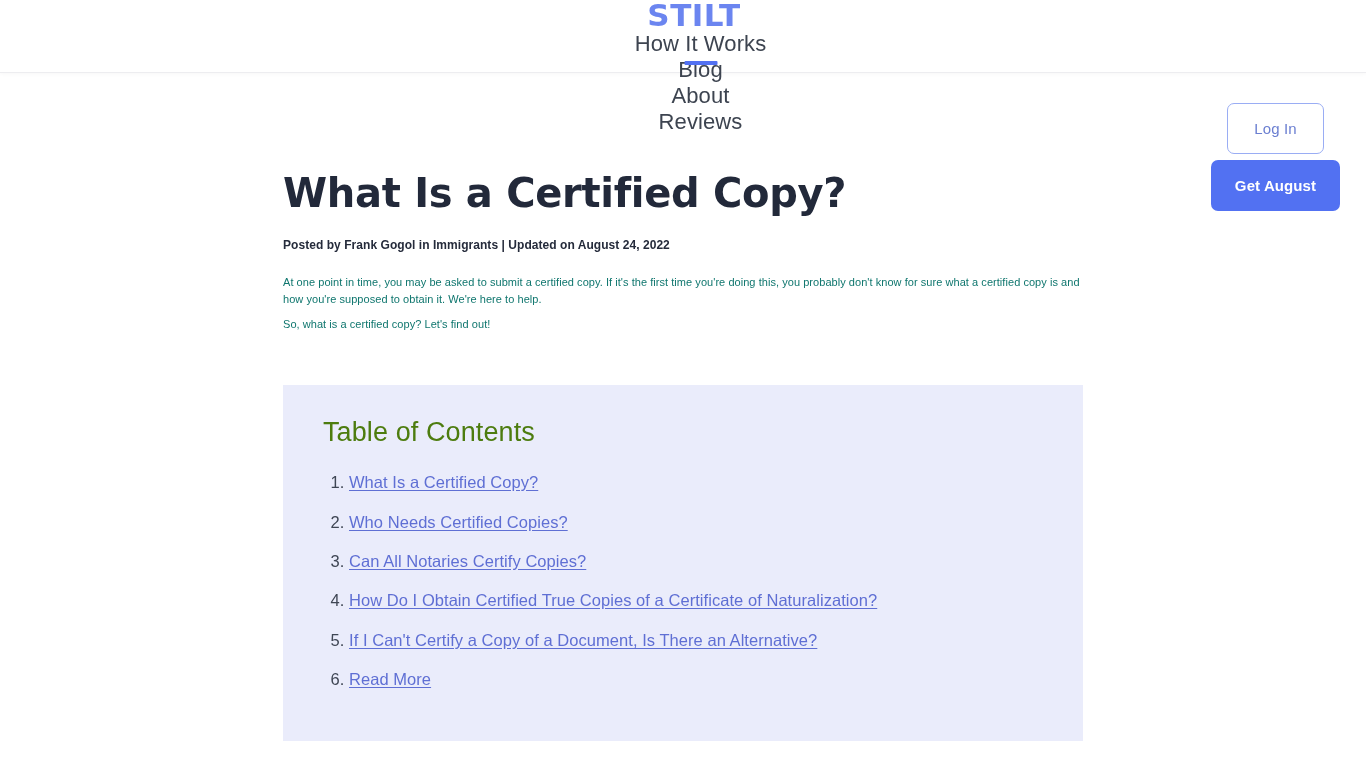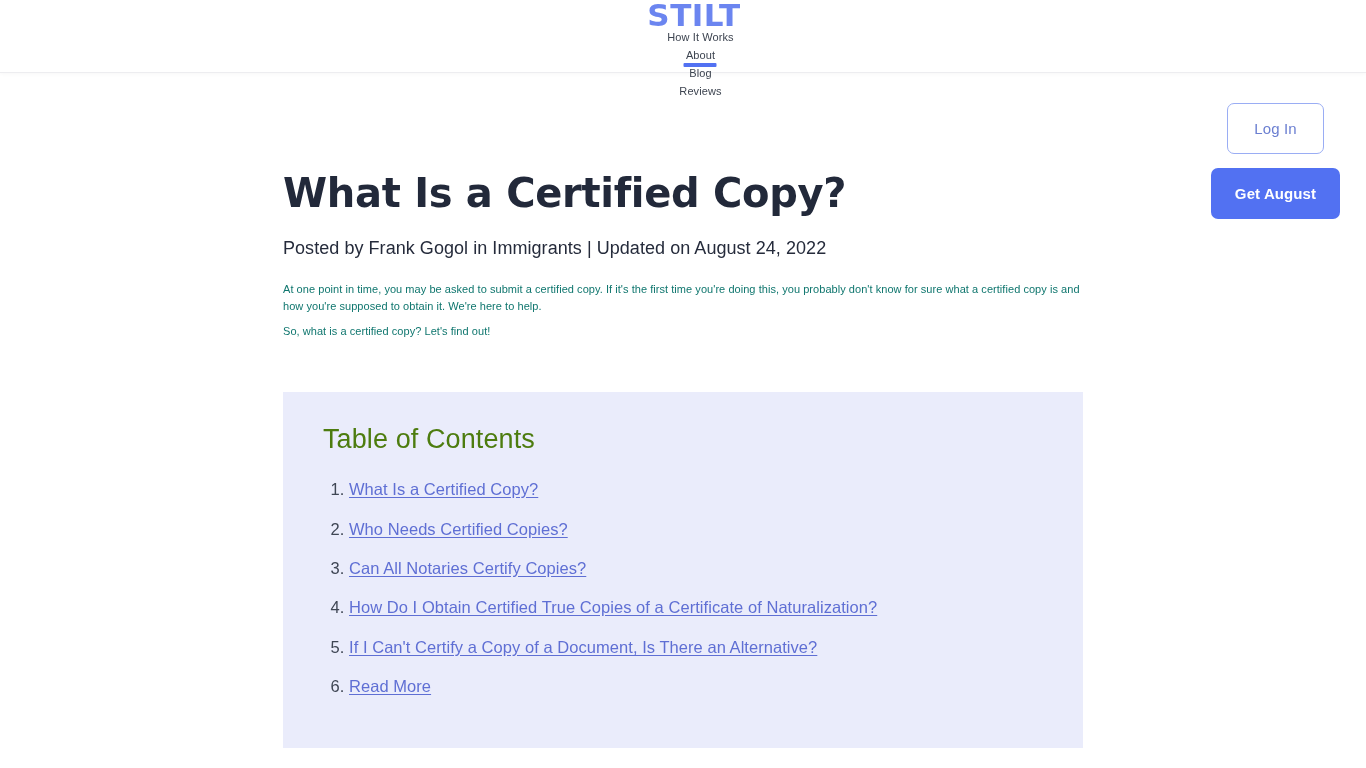--- a/index.html
+++ b/index.html
@@ -43,21 +43,21 @@
     margin-left: 35px;
     height: 72px;
   }
 
   .nav-item {
     position: relative;
     height: 72px;
     display: flex;
     align-items: center;
     padding: 0 30px;
-    font-size: 11px;
+    font-size: 22px;
     color: #3d4450;
     letter-spacing: 0.1px;
     cursor: pointer;
     white-space: nowrap;
   }
   .nav-item.active { color: #3d4450; }
   .nav-item.active::after {
     content: "";
     position: absolute;
     left: 50%;
@@ -66,21 +66,21 @@
     width: 33px;
     height: 4px;
     border-radius: 1px;
     background: #5271f2;
   }
 
   .header-actions {
     margin-left: auto;
     display: flex;
     align-items: center;
-    gap: 14px;
+    gap: 6px;
     margin-right: 26px;
   }
 
   .btn {
     display: inline-flex;
     align-items: center;
     justify-content: center;
     font-size: 15px;
     border-radius: 7px;
     cursor: pointer;
@@ -121,22 +121,22 @@
     font-family: "DejaVu Sans", sans-serif;
     font-size: 40px;
     font-weight: 700;
     line-height: 1.15;
     letter-spacing: -0.3px;
     color: #22293a;
   }
 
   .article-byline {
     margin: 22px 0 0 0;
-    font-size: 18px;
-    font-weight: 400;
+    font-size: 12px;
+    font-weight: 700;
     color: #252b3b;
     letter-spacing: 0.05px;
   }
 
   .article-para {
     margin: 22px 0 0 0;
     font-size: 11px;
     line-height: 1.52;
     color: #0f766e;
     letter-spacing: 0.05px;
@@ -185,25 +185,25 @@
 <body>
 
 <header class="site-header">
 
   <div class="brand">STILT</div>
 
   <nav class="main-nav">
     <div class="nav-item">
       <span>How It Works</span>
     </div>
+    <div class="nav-item active">
+      <span>Blog</span>
+    </div>
     <div class="nav-item">
       <span>About</span>
-    </div>
-    <div class="nav-item active">
-      <span>Blog</span>
     </div>
     <div class="nav-item">
       <span>Reviews</span>
     </div>
   </nav>
 
   <div class="header-actions">
     <div class="btn btn-login">Log In</div>
     <div class="btn btn-getstarted">Get August</div>
   </div>

